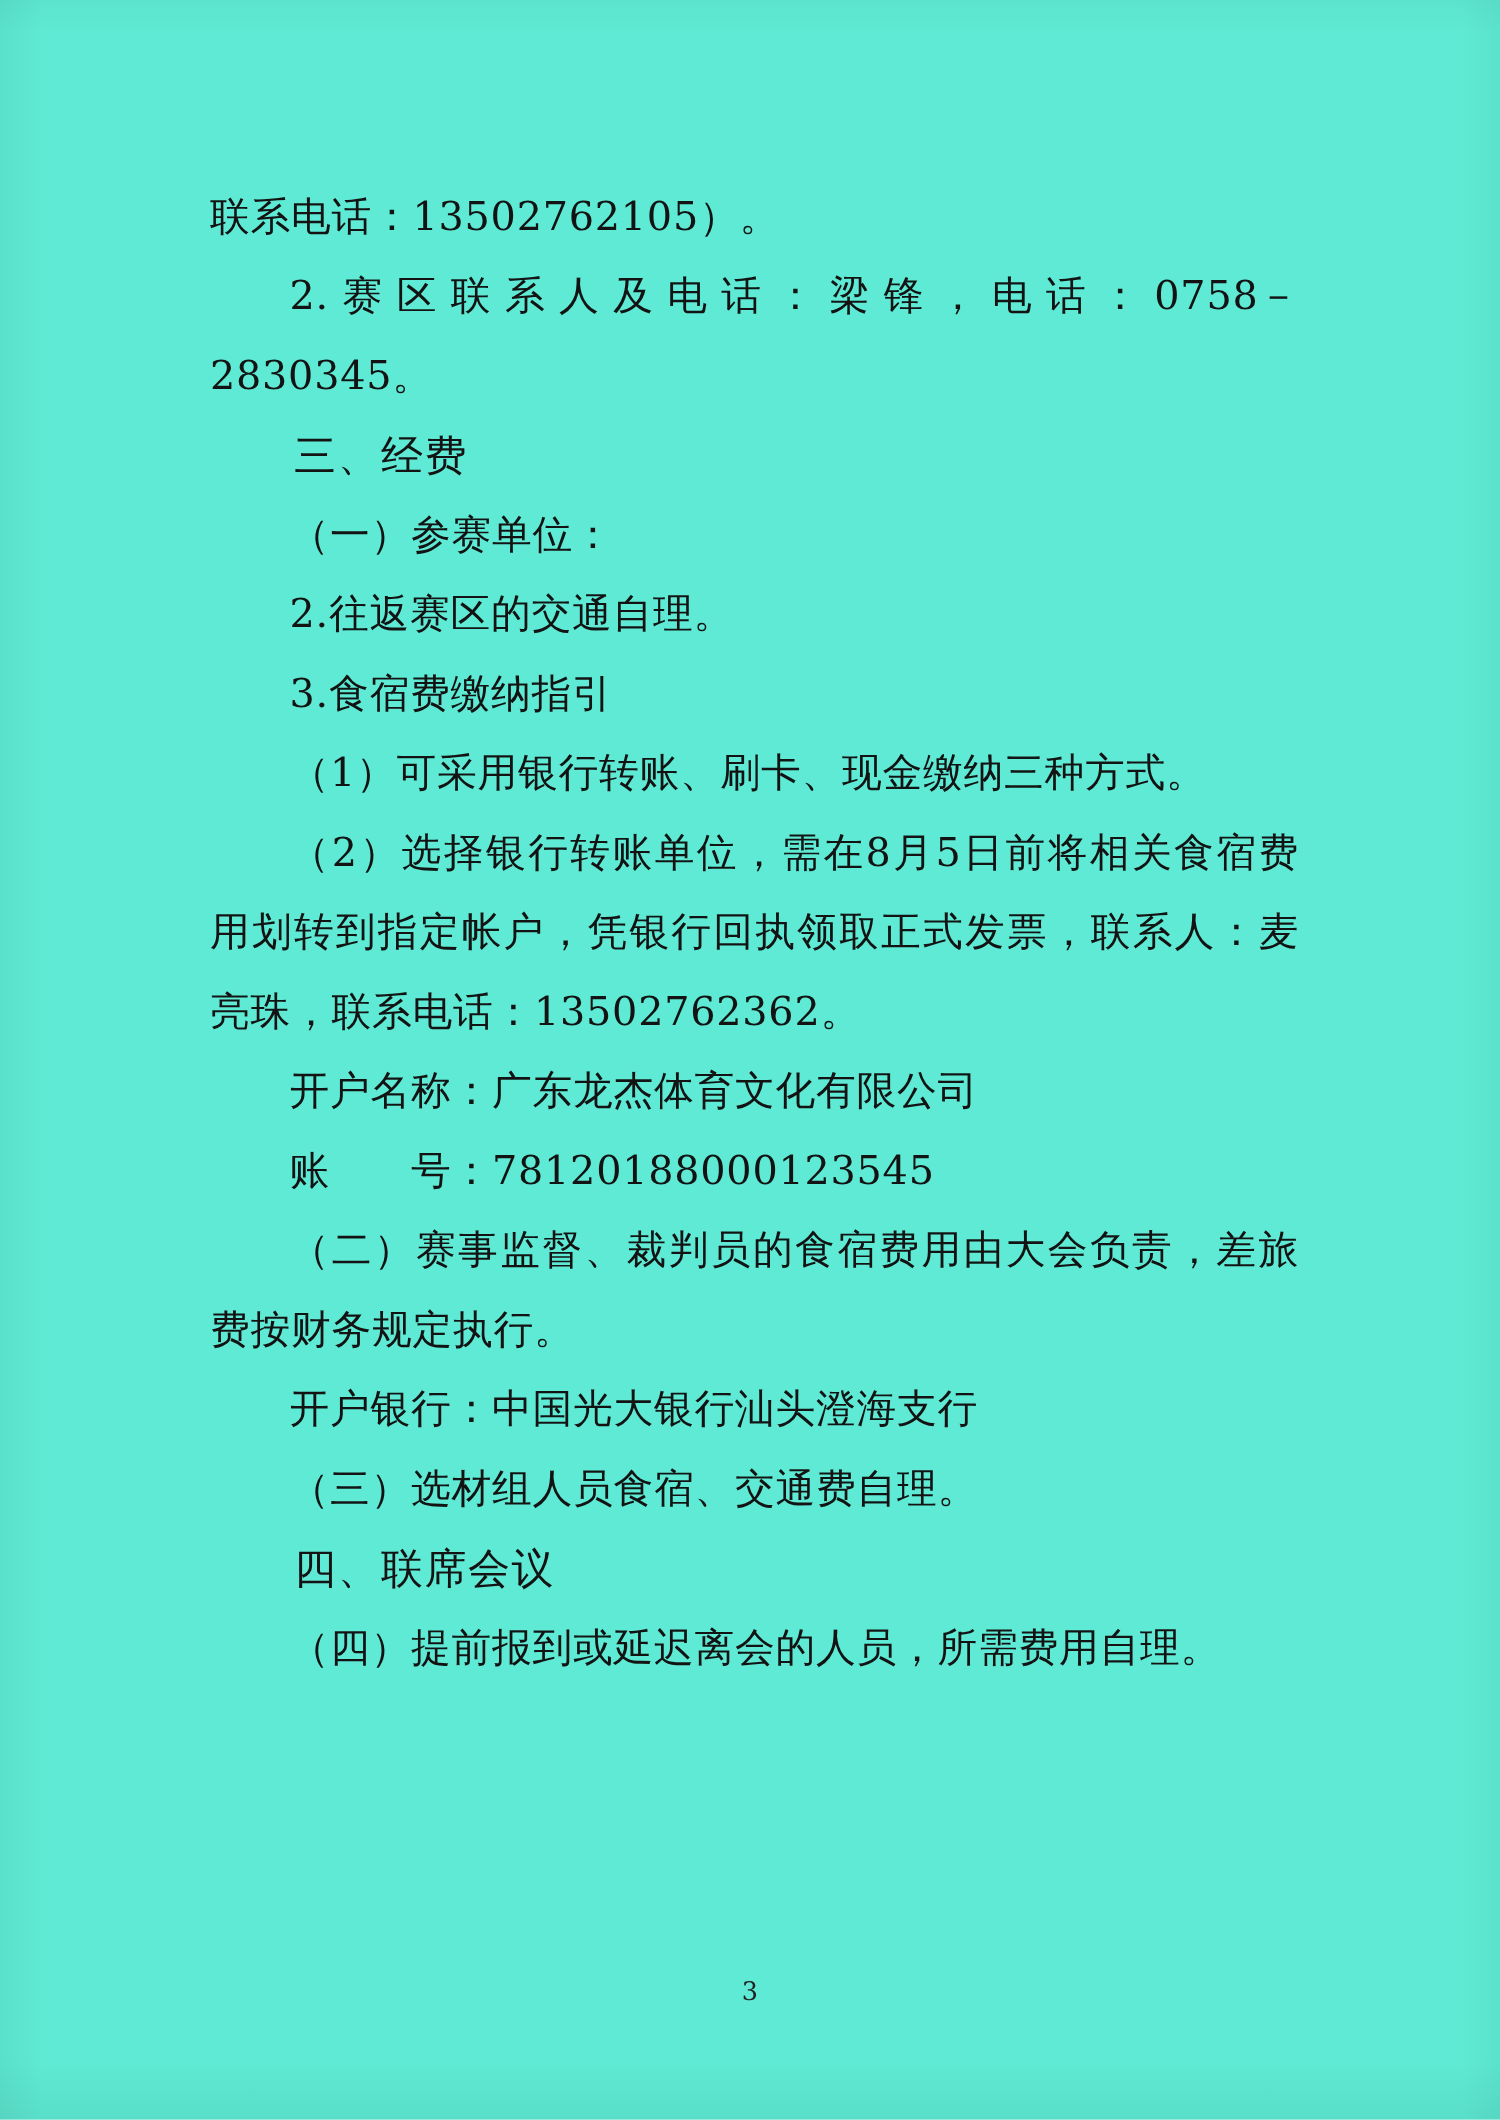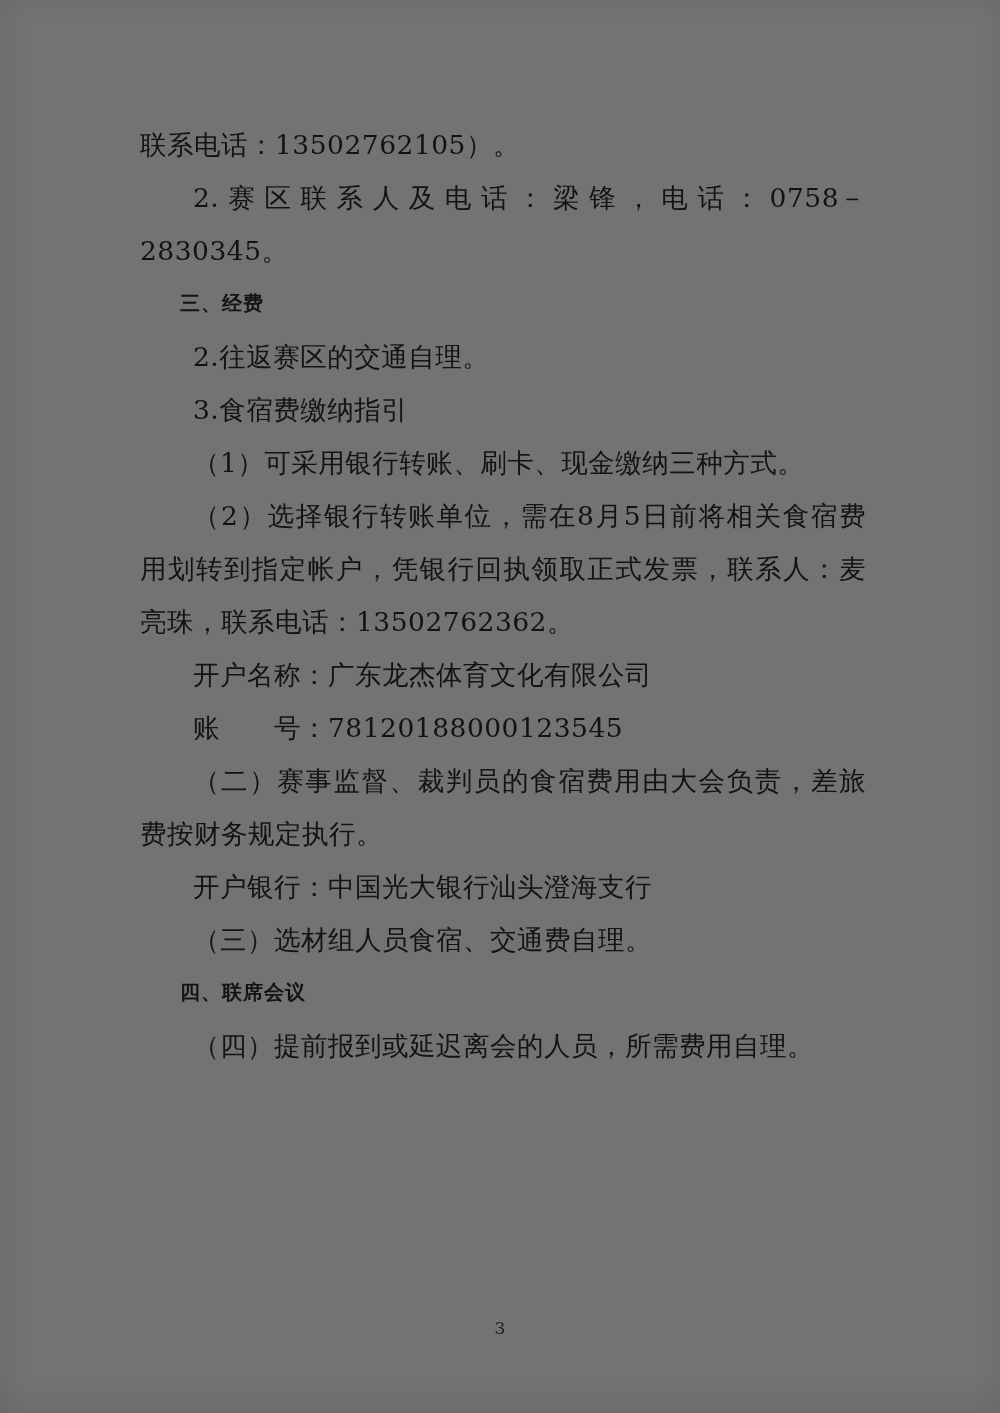--- a/index.html
+++ b/index.html
@@ -13,21 +13,21 @@
     font-family: "DejaVu Serif", "Liberation Serif", serif;
     color: #1a1a1a;
     position: relative;
     overflow: hidden;
   }
   .page {
     position: absolute;
     top: 0; left: 0;
     width: 1000px;
     height: 1413px;
-    background: #737373;
+    background: #5eead4;
   }
   
   .page::before {
     content: "";
     position: absolute;
     inset: 0;
     background:
       linear-gradient(to right, rgba(0,0,0,0.045) 0px, rgba(0,0,0,0.0) 28px),
       linear-gradient(to left, rgba(0,0,0,0.035) 0px, rgba(0,0,0,0.0) 26px),
       linear-gradient(to bottom, rgba(0,0,0,0.03) 0px, rgba(0,0,0,0.0) 22px),
@@ -48,22 +48,22 @@
     text-align: justify;
     text-justify: inter-ideograph;
     color: #131313;
     white-space: pre-wrap;
   }
   p.indent {
     text-indent: 2em;
   }
   p.heading {
     text-indent: 2em;
-    font-weight: 700;
-    font-size: 20px;
+    font-weight: 400;
+    font-size: 28px;
     letter-spacing: 1px;
   }
   p.hang {
     text-indent: 0;
   }
   .pagenum {
     position: absolute;
     left: 0;
     top: 1318px;
     width: 1000px;
@@ -75,20 +75,21 @@
 </style>
 </head>
 <body>
 
 <div class="page">
   <div class="body-area">
 
     <p class="line hang">联系电话：13502762105）。</p>
     <p class="line indent">2.赛区联系人及电话：梁锋，电话：0758－2830345。</p>
     <p class="line heading">三、经费</p>
+    <p class="line indent">（一）参赛单位：</p>
     <p class="line indent">2.往返赛区的交通自理。</p>
     <p class="line indent">3.食宿费缴纳指引</p>
     <p class="line indent">（1）可采用银行转账、刷卡、现金缴纳三种方式。</p>
     <p class="line indent">（2）选择银行转账单位，需在8月5日前将相关食宿费用划转到指定帐户，凭银行回执领取正式发票，联系人：麦亮珠，联系电话：13502762362。</p>
     <p class="line indent">开户名称：广东龙杰体育文化有限公司</p>
     <p class="line indent">账　　号：78120188000123545</p>
     <p class="line indent">（二）赛事监督、裁判员的食宿费用由大会负责，差旅费按财务规定执行。</p>
     <p class="line indent">开户银行：中国光大银行汕头澄海支行</p>
     <p class="line indent">（三）选材组人员食宿、交通费自理。</p>
     <p class="line heading">四、联席会议</p>

